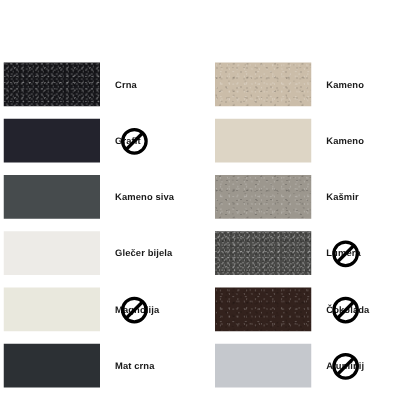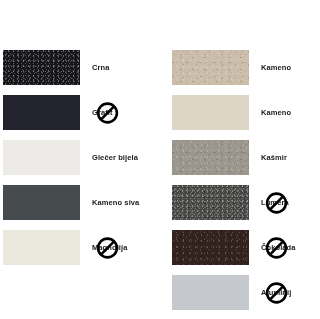--- a/index.html
+++ b/index.html
@@ -128,41 +128,47 @@
           <span class="swatch-label">Grafit</span>
           <span class="unavailable-mark">
             <svg width="23" height="23" viewBox="0 0 23 23" aria-hidden="true">
               <circle cx="11.5" cy="11.5" r="9.4" fill="none" stroke="#000000" stroke-width="2.6"></circle>
               <line x1="4.9" y1="18.1" x2="18.1" y2="4.9" stroke="#000000" stroke-width="2.6" stroke-linecap="butt"></line>
             </svg>
           </span>
         </div>
       </div>
       <div class="swatch-row">
+        <div class="swatch" style="background-color: rgb(70, 75, 77);"></div>
+        <div class="label-wrap">
+          <span class="swatch-label">Kameno siva</span>
+        </div>
+      </div>
+      <div class="swatch-row">
         <div class="swatch" style="background-color: rgb(237, 235, 231);"></div>
         <div class="label-wrap">
           <span class="swatch-label">Glečer bijela</span>
         </div>
       </div>
-      <div class="swatch-row">
-        <div class="swatch" style="background-color: rgb(70, 75, 77);"></div>
-        <div class="label-wrap">
-          <span class="swatch-label">Kameno siva</span>
-        </div>
-      </div>
       <div class="swatch-row unavailable">
         <div class="swatch" style="background-color: rgb(233, 232, 221);"></div>
         <div class="label-wrap">
           <span class="swatch-label">Magnolija</span>
           <span class="unavailable-mark">
             <svg width="23" height="23" viewBox="0 0 23 23" aria-hidden="true">
               <circle cx="11.5" cy="11.5" r="9.4" fill="none" stroke="#000000" stroke-width="2.6"></circle>
               <line x1="4.9" y1="18.1" x2="18.1" y2="4.9" stroke="#000000" stroke-width="2.6" stroke-linecap="butt"></line>
             </svg>
           </span>
+        </div>
+      </div>
+      <div class="swatch-row">
+        <div class="swatch" style="background-color: rgb(44, 48, 52);"></div>
+        <div class="label-wrap">
+          <span class="swatch-label">Mat crna</span>
         </div>
       </div>
     </div>
     <div class="column right">
       <div class="swatch-row">
         <div class="swatch texture" style="background-color: rgb(203, 189, 169);"></div>
         <div class="label-wrap">
           <span class="swatch-label">Kameno</span>
         </div>
       </div>

